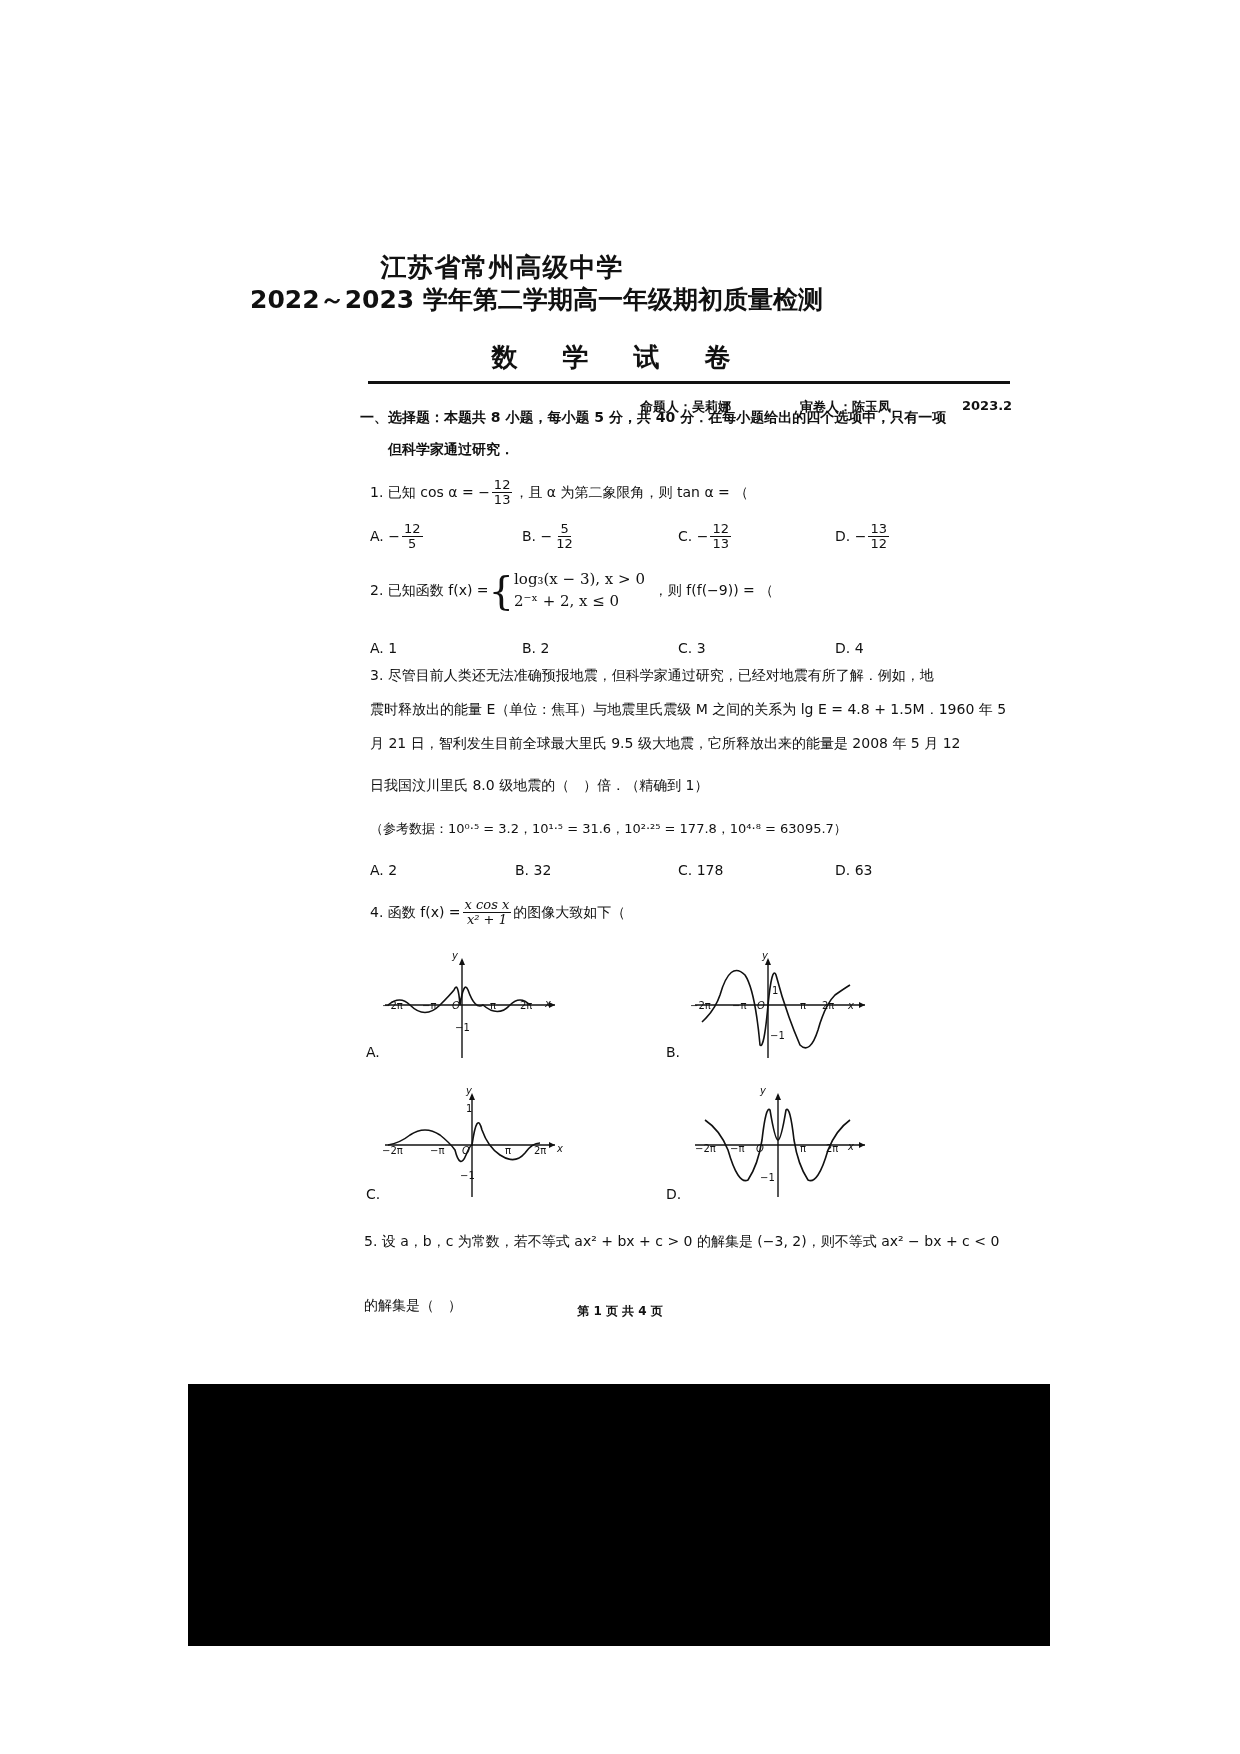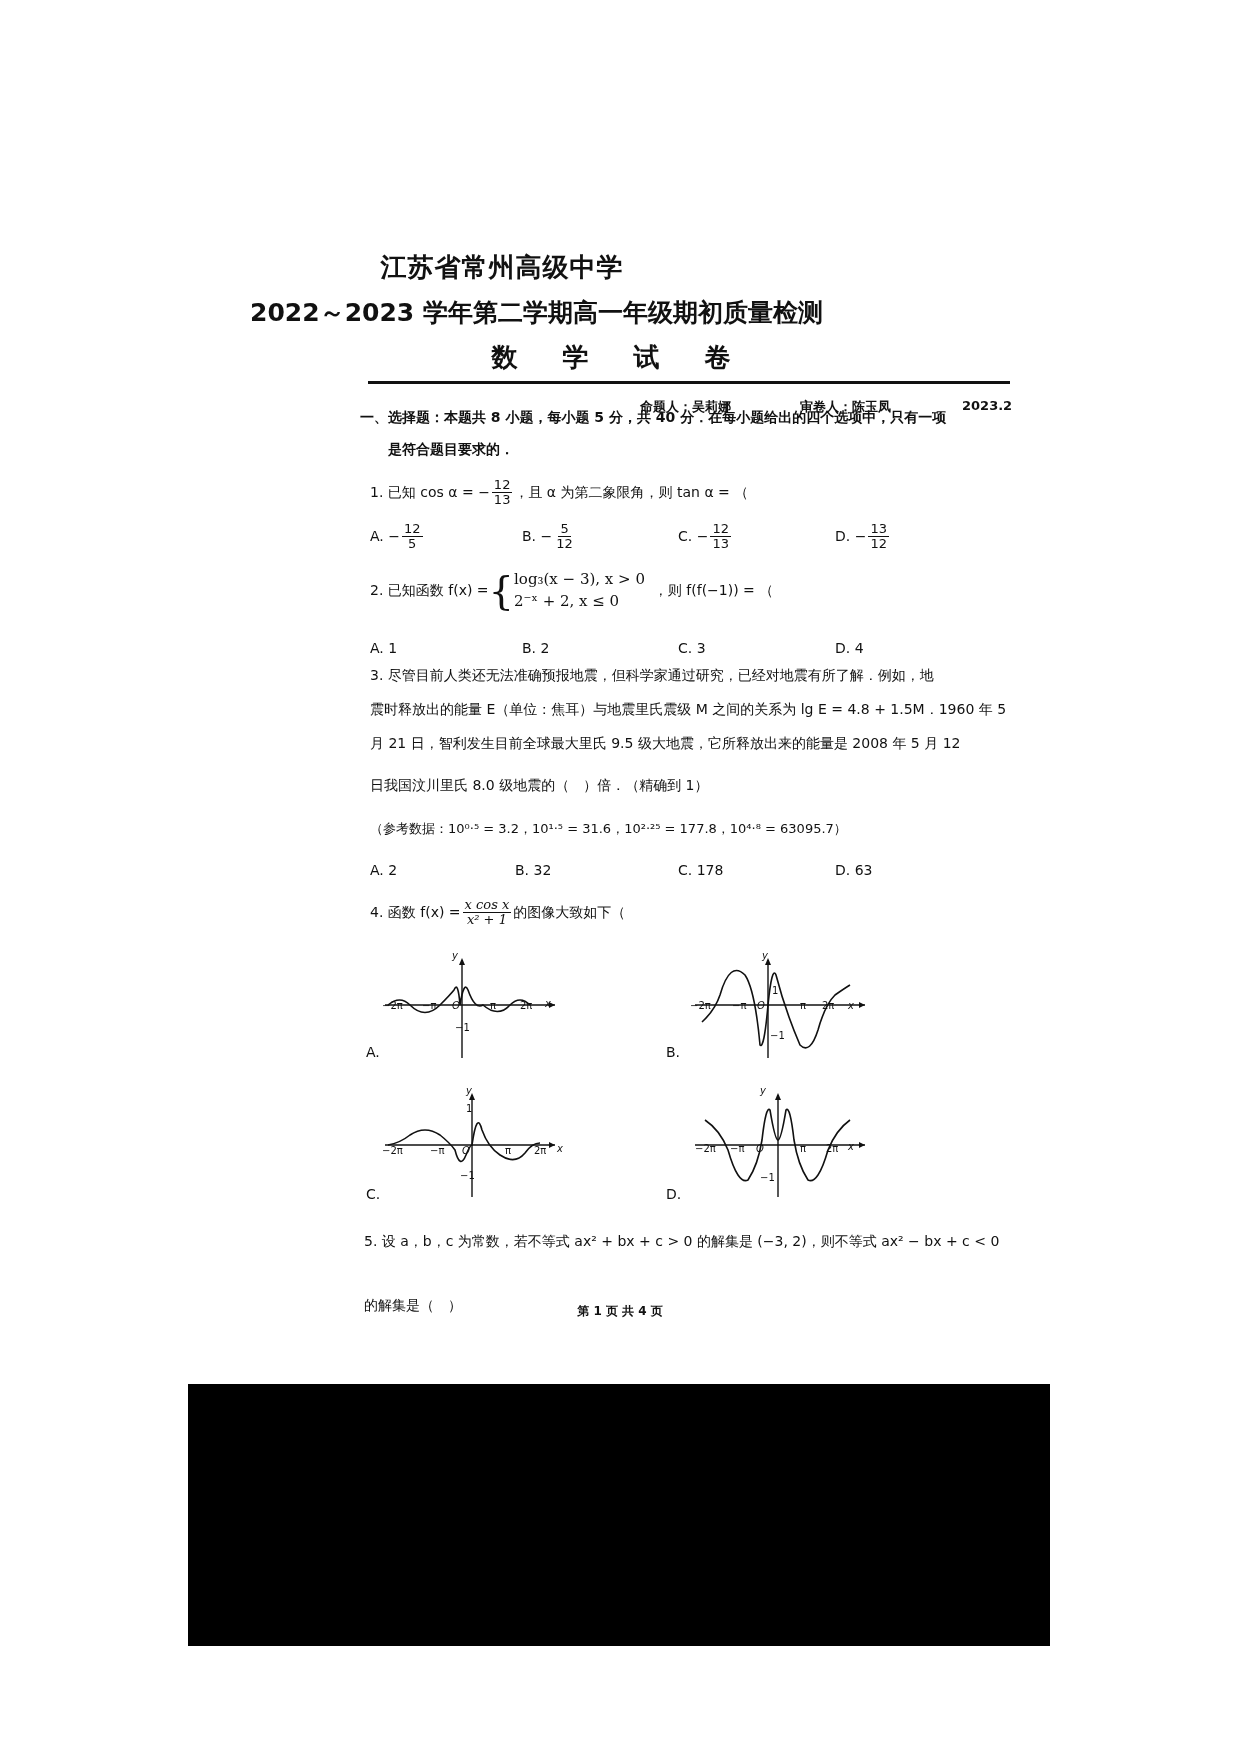--- a/index.html
+++ b/index.html
@@ -2,21 +2,21 @@
 <html><head>
 <meta charset="utf-8">
 <style>
   html, body { margin: 0; padding: 0; background: #ffffff; }
   body {
     width: 1240px; height: 1754px; position: relative; overflow: hidden;
     font-family: "DejaVu Sans", "Liberation Sans", sans-serif; color: #111;
   }
   .abs { position: absolute; }
   .title1 { left: 0; width: 1004px; top: 250px; text-align: center; font-size: 26px; font-weight: bold; letter-spacing: 1px; }
-  .title2 { left: 0; width: 1073px; top: 296px; text-align: center; font-size: 25px; font-weight: bold; }
+  .title2 { left: 0; width: 1073px; top: 283px; text-align: center; font-size: 25px; font-weight: bold; }
   .title3 { left: 0; width: 1240px; top: 340px; text-align: center; font-size: 26px; font-weight: bold; letter-spacing: 18px; font-family: "DejaVu Serif", serif; }
   .rule { left: 368px; width: 642px; top: 381px; height: 3px; background: #111; }
   .meta { top: 398px; font-size: 13px; font-weight: bold; }
   .para { left: 370px; font-size: 14px; line-height: 18px; white-space: nowrap; }
   .bold { font-weight: bold; }
   .frac { display: inline-flex; flex-direction: column; align-items: center; vertical-align: middle; font-size: 13px; line-height: 14px; margin: 0 2px; }
   .frac .num { border-bottom: 1px solid #111; padding: 0 2px; }
   .frac .den { padding: 0 2px; }
   .opt { position: absolute; font-size: 14px; white-space: nowrap; }
   .math { font-family: "DejaVu Serif", serif; font-style: italic; }
@@ -33,21 +33,21 @@
 
 <div class="abs title1">江苏省常州高级中学</div>
 <div class="abs title2">2022～2023 学年第二学期高一年级期初质量检测</div>
 <div class="abs title3">数 学 试 卷</div>
 <div class="abs rule"></div>
 <div class="abs meta" style="left:640px;">命题人：吴莉娜</div>
 <div class="abs meta" style="left:800px;">审卷人：陈玉凤</div>
 <div class="abs meta" style="left:962px;">2023.2</div>
 
 <div class="abs para bold" style="top:408px; left:360px;">一、选择题：本题共 8 小题，每小题 5 分，共 40 分．在每小题给出的四个选项中，只有一项</div>
-<div class="abs para bold" style="top:440px; left:388px;">是符合题目要求的．</div>
+<div class="abs para bold" style="top:440px; left:388px;">但科学家通过研究．</div>
 
 <div class="abs para" style="top:478px;">
   <span>1.</span>
   <span>已知 cos α = −</span><span class="frac">
       <span class="num">12</span>
       <span class="den">13</span>
     </span><span>，且 α 为第二象限角，则 tan α = （</span>
 </div>
 <div class="opt" style="top:522px; left:370px;">
   <span>A.</span>
@@ -80,21 +80,21 @@
 
 <div class="abs para" style="top:568px;">
   <span class="piece">
     <span>2.</span>&nbsp;
     <span>已知函数 f(x) =</span>
     <span class="brace">{</span>
     <span class="cases">
       <span>log₃(x − 3), x &gt; 0</span>
       <span>2⁻ˣ + 2, x ≤ 0</span>
     </span>
-    &nbsp;&nbsp;<span>，则 f(f(−1)) = （</span>
+    &nbsp;&nbsp;<span>，则 f(f(−9)) = （</span>
   </span>
 </div>
 <div class="opt" style="top:640px; left:370px;"><span>A.</span> <span>1</span></div>
 <div class="opt" style="top:640px; left:522px;"><span>B.</span> <span>2</span></div>
 <div class="opt" style="top:640px; left:678px;"><span>C.</span> <span>3</span></div>
 <div class="opt" style="top:640px; left:835px;"><span>D.</span> <span>4</span></div>
 
 <div class="abs para" style="top:666px;">3. 尽管目前人类还无法准确预报地震，但科学家通过研究，已经对地震有所了解．例如，地</div>
 <div class="abs para" style="top:700px;">震时释放出的能量 E（单位：焦耳）与地震里氏震级 M 之间的关系为 lg E = 4.8 + 1.5M．1960 年 5</div>
 <div class="abs para" style="top:734px;">月 21 日，智利发生目前全球最大里氏 9.5 级大地震，它所释放出来的能量是 2008 年 5 月 12</div>

